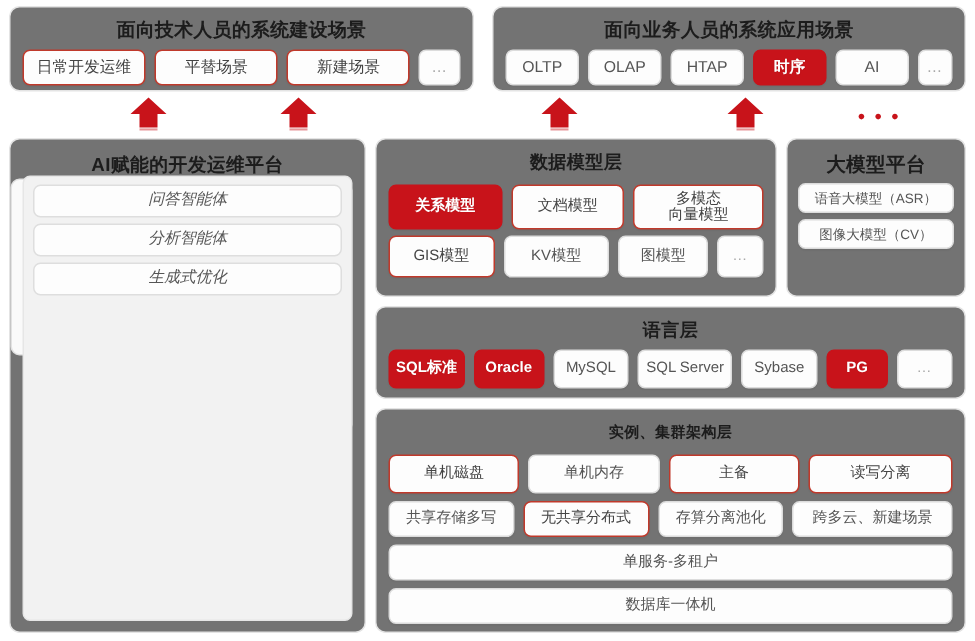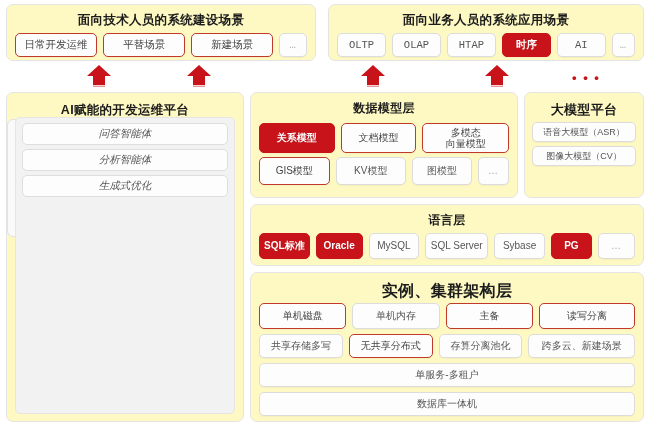--- a/index.html
+++ b/index.html
@@ -6,21 +6,21 @@
   body {
     width: 650px; height: 427px;
     background: #ffffff;
     font-family: "Liberation Sans", "DejaVu Sans", sans-serif;
     color: #3b3b3b;
     overflow: hidden;
     position: relative;
   }
 
   .panel {
-    background: #fef9c3;
+    background: #737373;
     border: 1px solid #e4e4e4;
     border-radius: 7px;
     position: absolute;
   }
   .panel-title {
     text-align: center;
     font-weight: bold;
     color: #1c1c1c;
     letter-spacing: .3px;
   }
@@ -52,21 +52,21 @@
   .chip.ell { color: #a9a9a9; letter-spacing: 1px; }
 
   
   #top-tech  { left: 6px;  top: 4px;  width: 310px; height: 57px; }
   #top-biz   { left: 328px;top: 4px;  width: 316px; height: 57px; }
   .top-title { font-size: 12.5px; padding-top: 7px; }
   .top-row {
     position: absolute; left: 8px; right: 8px; top: 28px; height: 24px;
     display: flex; gap: 6px;
   }
-  .top-row .chip { height: 24px; font-size: 10.5px; font-family: Liberation Mono, monospace; }
+  .top-row .chip { height: 24px; font-size: 10.5px; }
 
   
   .arrow { position: absolute; width: 26px; height: 24px; }
   .arrow svg { display: block; }
   .dots-red {
     position: absolute; color: #c8131a; font-size: 13px;
     letter-spacing: 1.5px; font-weight: bold;
   }
 
   
@@ -122,21 +122,21 @@
 
   
   #lang-layer { left: 250px; top: 204px; width: 394px; height: 62px; }
   #lang-layer .panel-title { font-size: 12px; padding-top: 7px; }
   #lang-row { position: absolute; left: 8px; right: 8px; top: 28px; height: 26px;
               display: flex; gap: 6px; }
   #lang-row .chip { font-size: 10px; height: 26px; }
 
   
   #inst-layer { left: 250px; top: 272px; width: 394px; height: 150px; }
-  #inst-layer .panel-title { font-size: 16px; padding-top: 8px; }
+  #inst-layer .panel-title { font-size: 10px; padding-top: 8px; }
   .inst-row { position: absolute; left: 8px; right: 8px; display: flex; gap: 6px; }
   #inst-row1 { top: 30px; height: 26px; }
   #inst-row2 { top: 61px; height: 24px; }
   #inst-row3 { top: 90px; height: 24px; }
   #inst-row4 { top: 119px; height: 24px; }
   .inst-row .chip { font-size: 10px; }
 </style>
 </head>
 <body>
 

